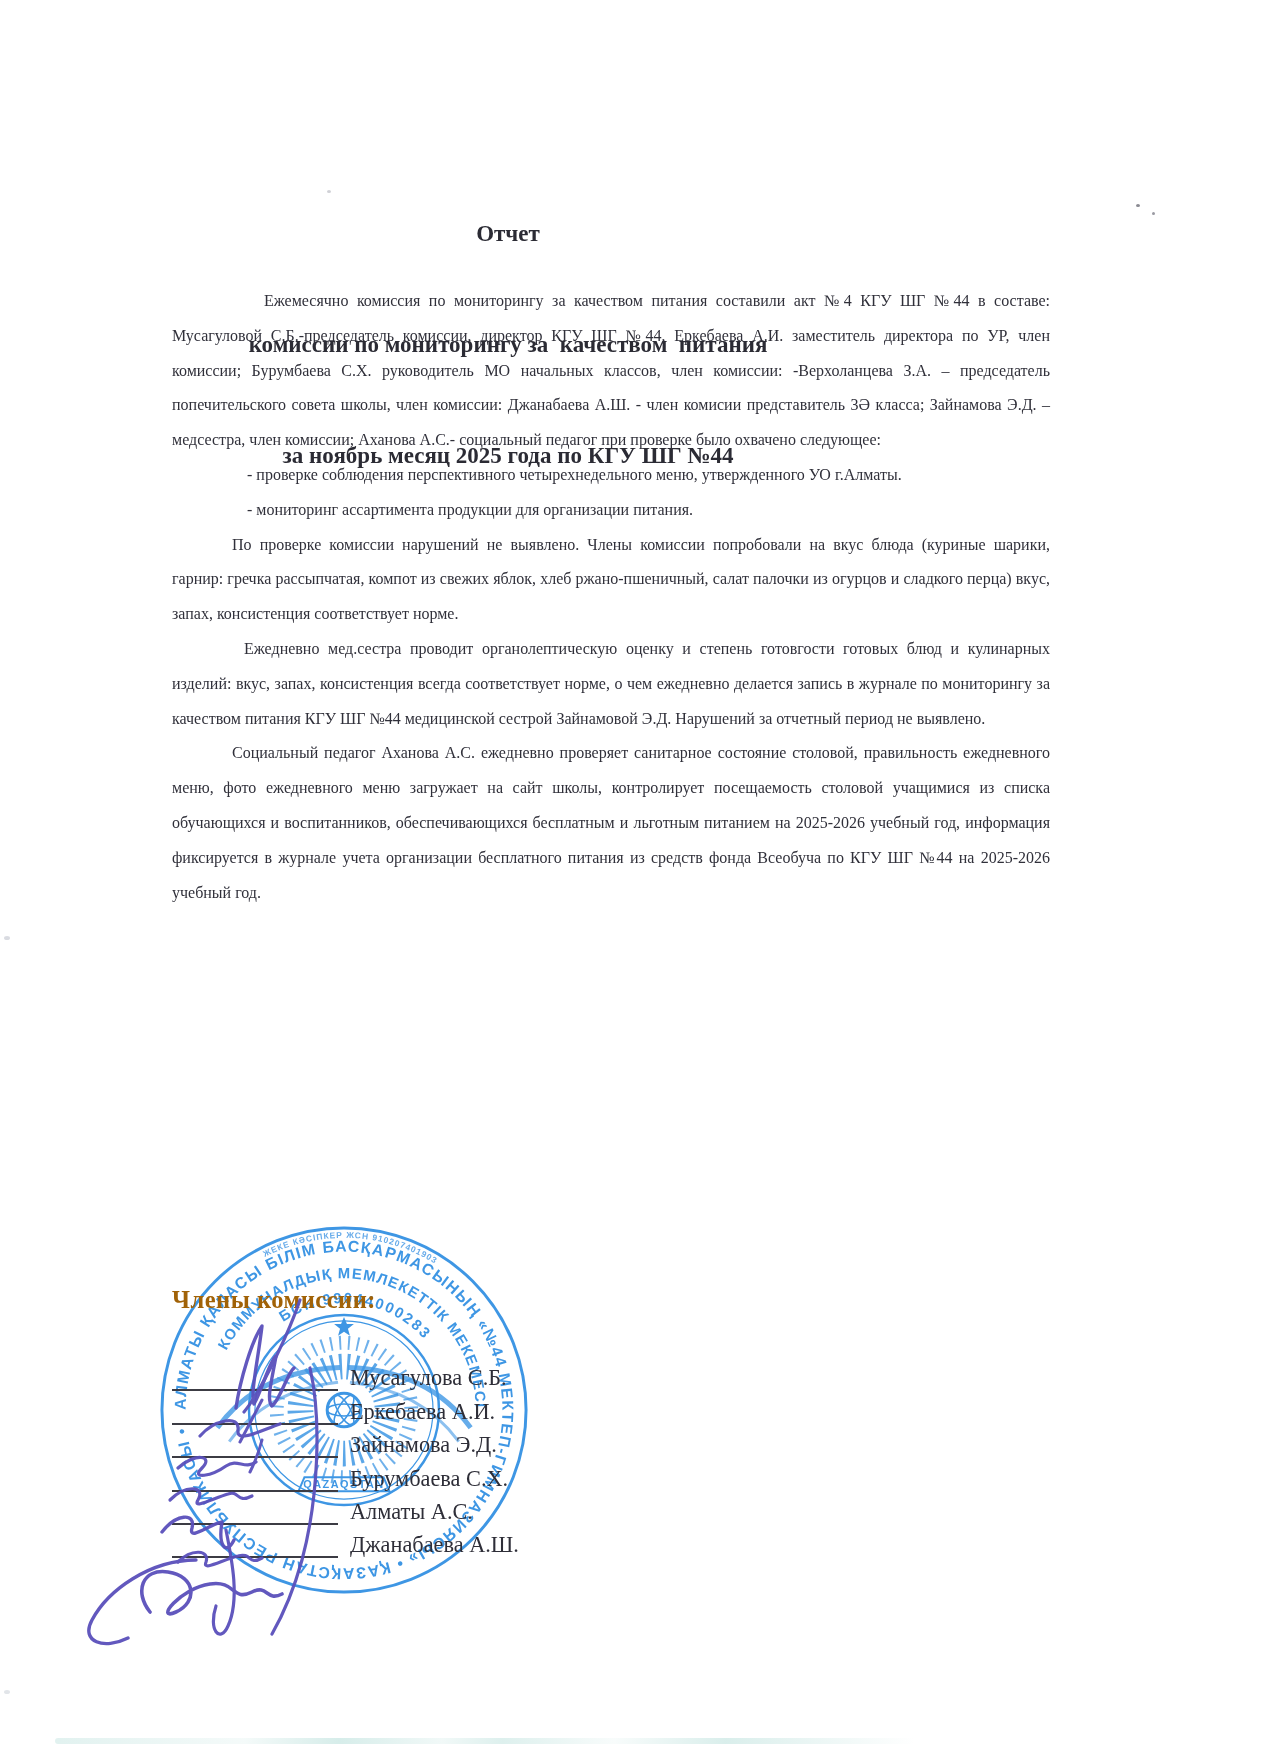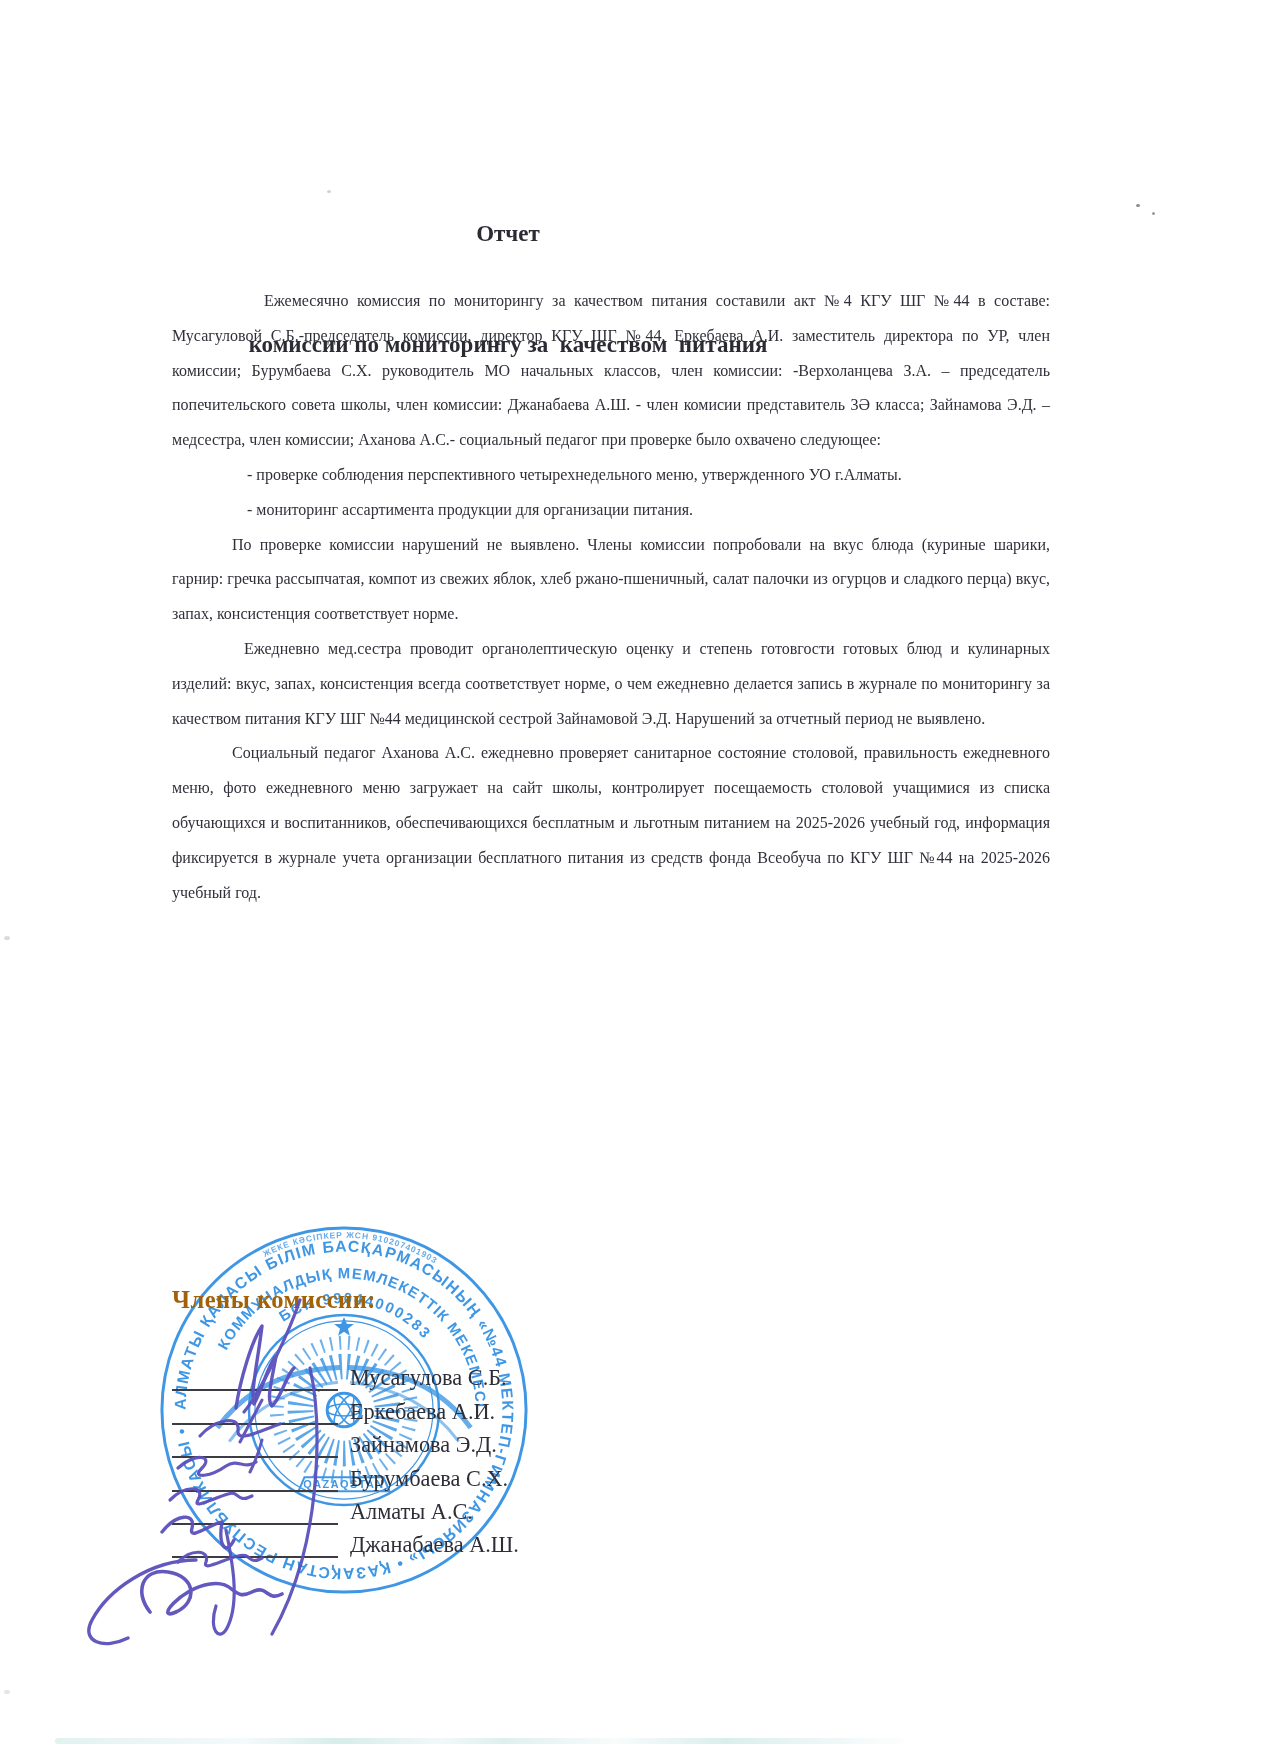--- a/index.html
+++ b/index.html
@@ -53,20 +53,21 @@
   }
 </style>
 </head>
 <body>
 
 <main class="page">
 
   <div class="title-block">
     <div>Отчет</div>
     <div>комиссии по мониторингу за  качеством  питания</div>
+    <div>за ноябрь месяц 2025 года по КГУ ШГ №44</div>
   </div>
 
   <div class="body-text">
     <p class="i90">Ежемесячно комиссия по мониторингу за качеством питания составили акт №4 КГУ ШГ №44 в составе: Мусагуловой С.Б.-председатель комиссии, директор КГУ ШГ №44, Еркебаева А.И.  заместитель директора по УР, член комиссии; Бурумбаева С.Х. руководитель  МО начальных классов, член комиссии: -Верхоланцева З.А. – председатель попечительского совета школы, член комиссии: Джанабаева А.Ш. - член комисии представитель 3Ә класса; Зайнамова Э.Д. – медсестра, член комиссии; Аханова А.С.- социальный педагог при проверке было охвачено следующее:</p>
     <p class="i75">- проверке соблюдения перспективного четырехнедельного меню, утвержденного УО г.Алматы.</p>
     <p class="i75">- мониторинг ассартимента продукции для организации питания.</p>
     <p class="i62">По проверке комиссии нарушений не выявлено. Члены комиссии попробовали на вкус блюда (куриные шарики,  гарнир: гречка рассыпчатая, компот из свежих яблок, хлеб ржано-пшеничный, салат палочки из огурцов и сладкого перца) вкус, запах, консистенция соответствует норме.</p>
     <p class="i72">Ежедневно мед.сестра проводит органолептическую оценку и степень готовгости готовых блюд и кулинарных изделий: вкус, запах, консистенция всегда соответствует норме, о чем ежедневно делается запись в журнале по мониторингу за качеством питания КГУ ШГ №44 медицинской сестрой Зайнамовой Э.Д. Нарушений за отчетный период не выявлено.</p>
     <p class="i62">Социальный педагог Аханова А.С. ежедневно проверяет санитарное состояние столовой, правильность ежедневного меню, фото ежедневного меню загружает на сайт школы,  контролирует посещаемость столовой учащимися из списка обучающихся и воспитанников, обеспечивающихся бесплатным и льготным питанием на 2025-2026 учебный год, информация фиксируется в журнале учета организации бесплатного питания из средств фонда Всеобуча по КГУ ШГ №44 на 2025-2026 учебный год.</p>
   </div>

